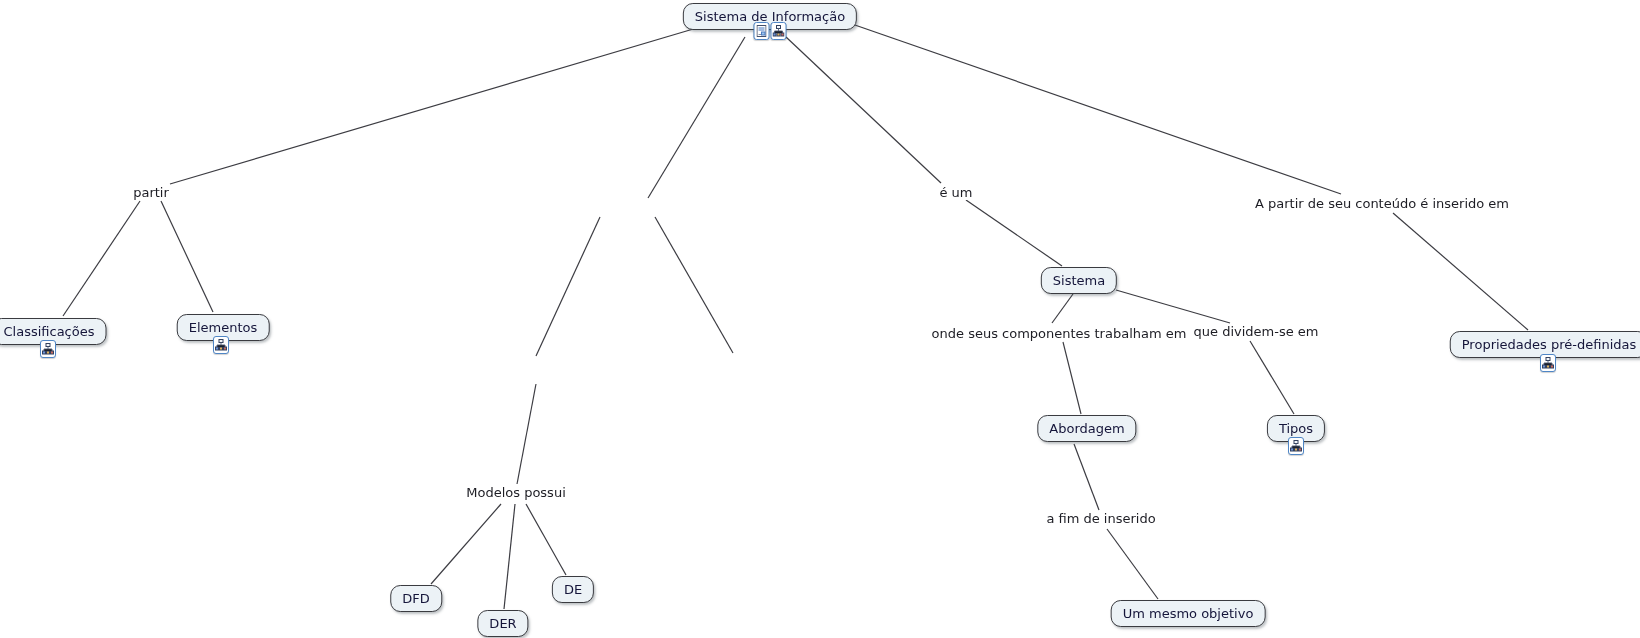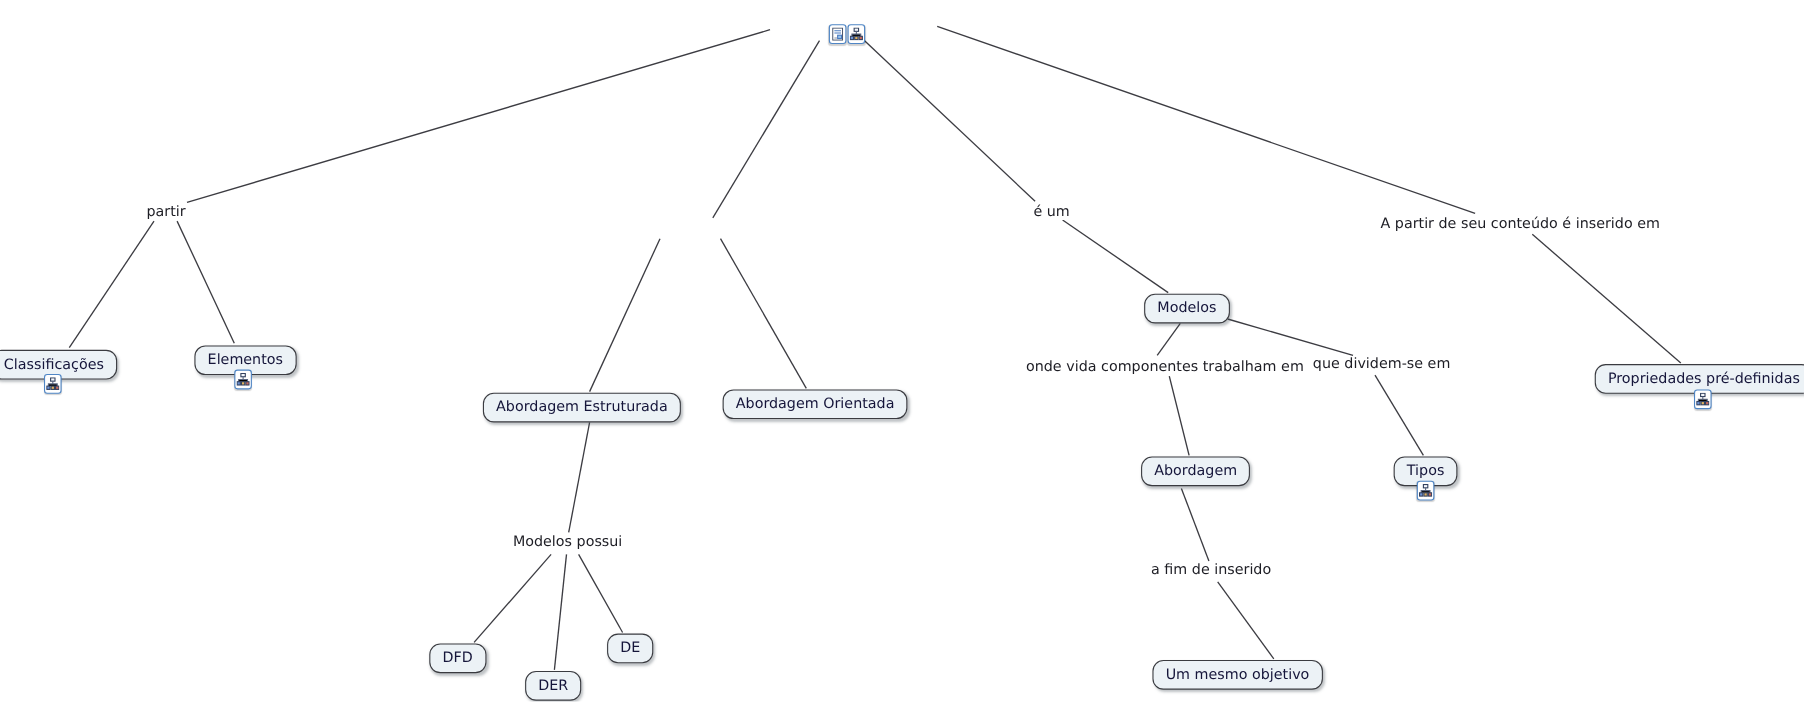--- a/index.html
+++ b/index.html
@@ -57,37 +57,36 @@
       <line x1="1250" y1="341" x2="1294" y2="414"></line>
       <line x1="1074" y1="444" x2="1099" y2="510"></line>
       <line x1="1107" y1="529" x2="1158" y2="599"></line>
       <line x1="536" y1="384" x2="517" y2="484"></line>
       <line x1="501" y1="504" x2="431" y2="584"></line>
       <line x1="515" y1="504" x2="504" y2="609"></line>
       <line x1="526" y1="504" x2="566" y2="575"></line>
     </g>
   </svg>
 
+  <div class="concept" style="left:770px;top:3px">Sistema de Informação</div>
   <div class="concept" style="left:49px;top:318px">Classificações</div>
   <div class="concept" style="left:223px;top:314px">Elementos</div>
-  <div class="concept" style="left:529px;top:357px">Abordagem Estruturada</div>
-  <div class="concept" style="left:741px;top:354px">Abordagem Orientada</div>
-  <div class="concept" style="left:1079px;top:267px">Modelos</div>
+  <div class="concept" style="left:1079px;top:267px">Sistema</div>
   <div class="concept" style="left:1087px;top:415px">Abordagem</div>
   <div class="concept" style="left:1296px;top:415px">Tipos</div>
-  <div class="concept" style="left:1125px;top:600px">Um mesmo objetivo</div>
+  <div class="concept" style="left:1188px;top:600px">Um mesmo objetivo</div>
   <div class="concept" style="left:1549px;top:331px">Propriedades pré-definidas</div>
   <div class="concept" style="left:416px;top:585px">DFD</div>
   <div class="concept" style="left:503px;top:610px">DER</div>
   <div class="concept" style="left:573px;top:576px">DE</div>
 
   <div class="phrase" style="left:151px;top:185px">partir</div>
   <div class="phrase" style="left:956px;top:185px">é um</div>
   <div class="phrase" style="left:1382px;top:196px">A partir de seu conteúdo é inserido em</div>
-  <div class="phrase" style="left:1059px;top:326px">onde vida componentes trabalham em</div>
+  <div class="phrase" style="left:1059px;top:326px">onde seus componentes trabalham em</div>
   <div class="phrase" style="left:1256px;top:324px">que dividem-se em</div>
   <div class="phrase" style="left:516px;top:485px">Modelos possui</div>
   <div class="phrase" style="left:1101px;top:511px">a fim de inserido</div>
 
   <div class="icon-group" style="left:770px;top:22px">
     <span class="res-icon">
       <svg width="10" height="12" viewBox="0 0 10 12">
         <rect x="0.5" y="0.5" width="9" height="11" fill="#ffffff" stroke="#44506a"></rect>
         <line x1="2" y1="3" x2="8" y2="3" stroke="#4a7bc0"></line>
         <line x1="2" y1="5" x2="8" y2="5" stroke="#4a7bc0"></line>

